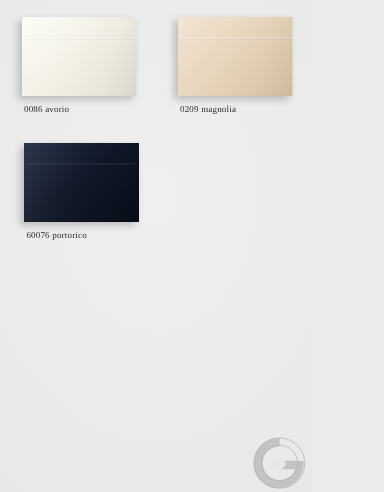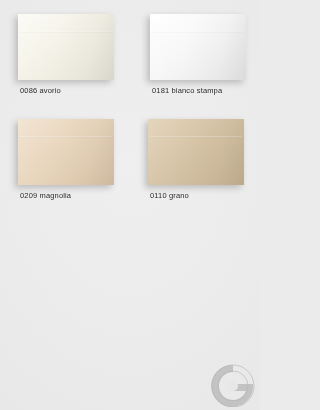--- a/index.html
+++ b/index.html
@@ -26,20 +26,21 @@
   #grid {
     position: absolute;
     inset: 0;
     display: grid;
     grid-template-columns: 130px 130px;
     grid-template-rows: 105px 100px 100px 105px;
   }
 
   .cell {
     position: relative;
+    font-family: Liberation Serif, serif;
   }
 
   .swatch-wrap {
     position: absolute;
     left: 18px;
     top: 14px;
     width: 96px;
     height: 66px;
   }
   .cell.col-right .swatch-wrap {
@@ -158,79 +159,59 @@
                 </linearGradient>
               </defs>
               <rect x="0" y="0" width="96" height="66" fill="url(#g0)"></rect>
             </svg>
             <div class="crease"></div>
             <div class="sheen"></div>
           </div>
         </div>
         <div class="label">0086 avorio</div>
       </div>
-      <div class="cell col-right">
-        <div class="swatch-wrap">
-          <div class="shadow"></div>
-          <div class="cloth">
-            <svg class="cloth-svg" viewBox="0 0 96 66" preserveAspectRatio="none">
-              <defs>
-                <linearGradient id="g1" x1="0" y1="0" x2="1" y2="1">
-                  <stop offset="0" stop-color="#ffffff"></stop>
-                  <stop offset="0.45" stop-color="#f7f7f7"></stop>
-                  <stop offset="1" stop-color="#ebebeb"></stop>
-                </linearGradient>
-              </defs>
-              <rect x="0" y="0" width="96" height="66" fill="url(#g1)"></rect>
-            </svg>
-            <div class="crease"></div>
-            <div class="sheen"></div>
-          </div>
-        </div>
-        <div class="label">0181 bianco stampa</div>
-      </div>
       <div class="cell col-left">
         <div class="swatch-wrap">
           <div class="shadow"></div>
           <div class="cloth">
             <svg class="cloth-svg" viewBox="0 0 96 66" preserveAspectRatio="none">
               <defs>
                 <linearGradient id="g2" x1="0" y1="0" x2="1" y2="1">
                   <stop offset="0" stop-color="#f0e1cd"></stop>
                   <stop offset="0.45" stop-color="#e8d5bc"></stop>
                   <stop offset="1" stop-color="#dcc7ab"></stop>
                 </linearGradient>
               </defs>
               <rect x="0" y="0" width="96" height="66" fill="url(#g2)"></rect>
             </svg>
             <div class="crease"></div>
             <div class="sheen"></div>
           </div>
         </div>
         <div class="label">0209 magnolia</div>
       </div>
-      <div class="cell col-left">
+      <div class="cell col-right">
         <div class="swatch-wrap">
           <div class="shadow"></div>
-          <div class="cloth">
+          <div class="cloth dark">
             <svg class="cloth-svg" viewBox="0 0 96 66" preserveAspectRatio="none">
               <defs>
-                <linearGradient id="g6" x1="0" y1="0" x2="1" y2="1">
-                  <stop offset="0" stop-color="#e0cfb4"></stop>
-                  <stop offset="0.45" stop-color="#d6c3a5"></stop>
-                  <stop offset="1" stop-color="#c9b595"></stop>
+                <linearGradient id="g5" x1="0" y1="0" x2="1" y2="1">
+                  <stop offset="0" stop-color="#18233a"></stop>
+                  <stop offset="0.45" stop-color="#0d1526"></stop>
+                  <stop offset="1" stop-color="#080d19"></stop>
                 </linearGradient>
               </defs>
-              <rect x="0" y="0" width="96" height="66" fill="url(#g6)"></rect>
+              <rect x="0" y="0" width="96" height="66" fill="url(#g5)"></rect>
             </svg>
             <div class="crease"></div>
             <div class="sheen"></div>
           </div>
         </div>
-        <div class="label">0110 grano</div>
+        <div class="label">60076 portorico</div>
       </div>
     </div>
 
   <svg id="watermark" viewBox="0 0 46 46" aria-hidden="true">
     <circle cx="23" cy="25" r="21" fill="none" stroke="#9a9a9a" stroke-width="0.8"></circle>
     <circle cx="23" cy="25" r="15" fill="none" stroke="#9a9a9a" stroke-width="0.8"></circle>
     <path d="M23 11 a14 14 0 1 0 13 19 h-13 v-7 h20 a21 21 0 1 1 -20 -19 z" fill="#8c8c8c" opacity="0.75"></path>
     <circle cx="23" cy="25" r="5" fill="#e6e6e6"></circle>
   </svg>
 </div>

